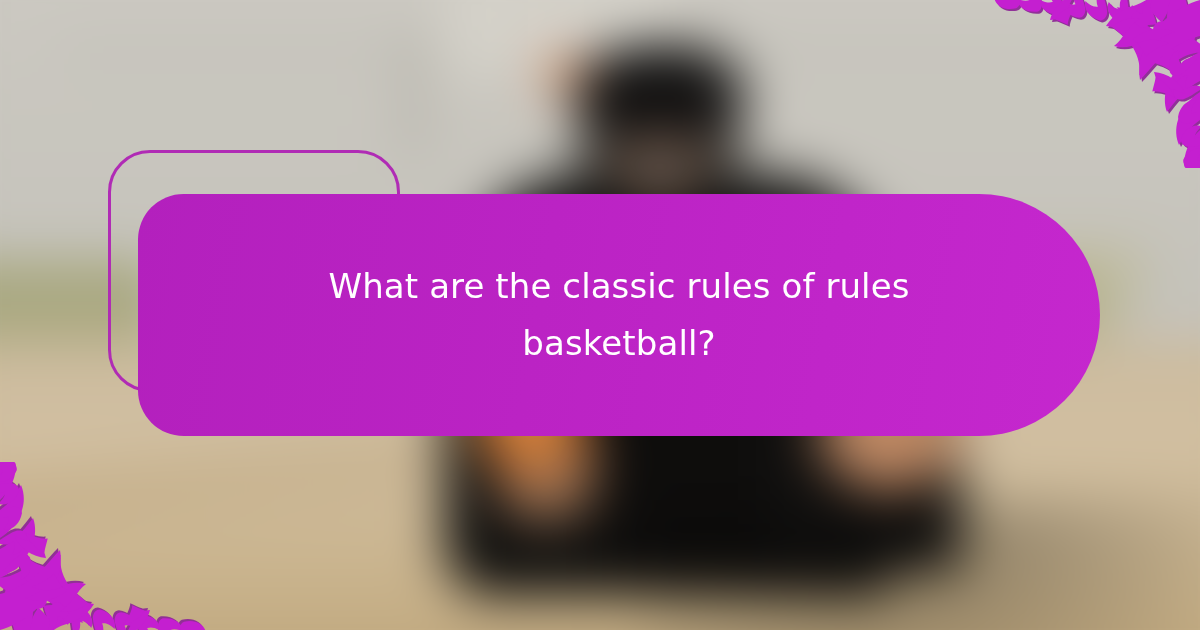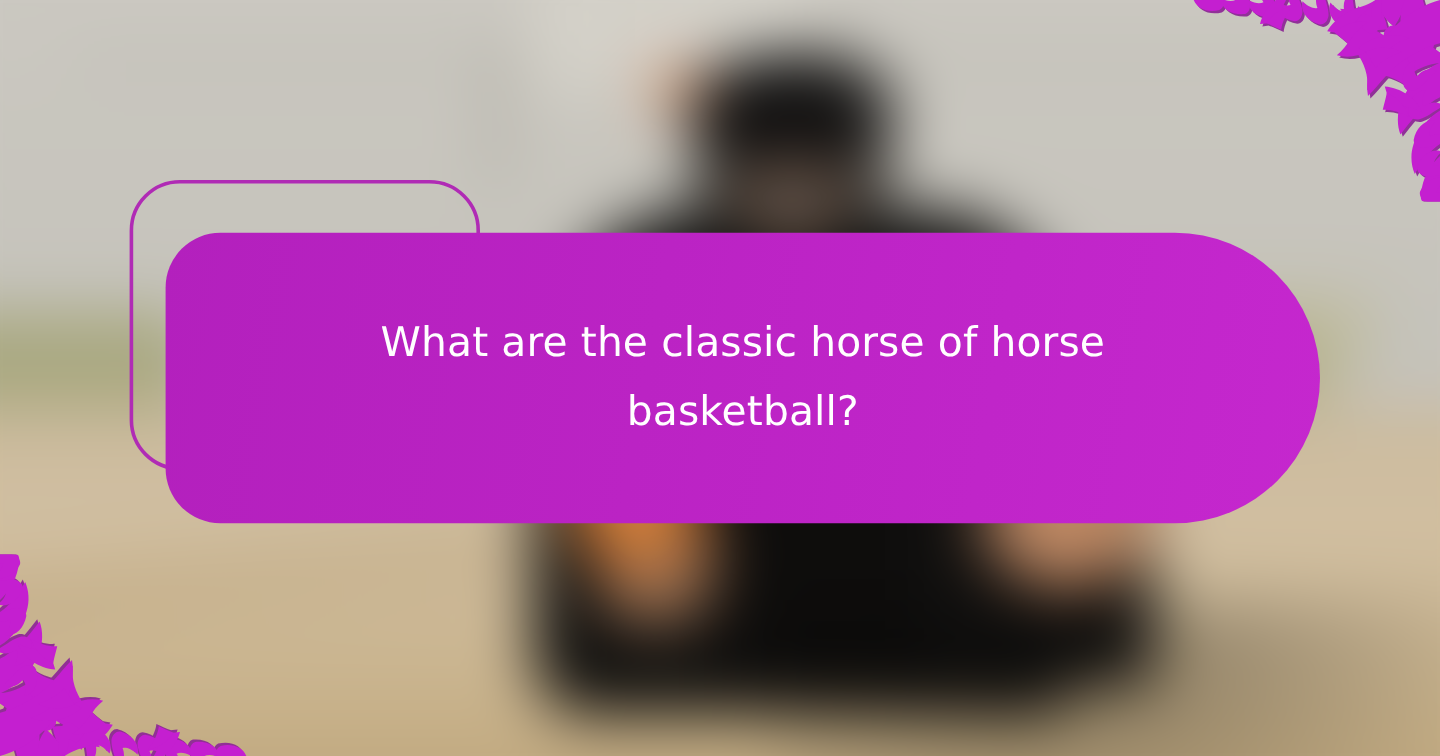--- a/index.html
+++ b/index.html
@@ -246,21 +246,21 @@
     <div class="bg-hand-r"></div>
     <div class="bg-hand-l"></div>
     <div class="bg-ball"></div>
     <div class="bg-ball-seam"></div>
     <div class="bg-shade"></div>
   </div>
 
   <div class="card-outline"></div>
 
   <div class="card">
-    <div class="card-text">What are the classic horse of horse basketball?</div>
+    <div class="card-text">What are the classic rules of rules basketball?</div>
   </div>
 
   <div class="ornament top-right">
     <svg viewBox="0 0 210 168" xmlns="http://www.w3.org/2000/svg">
       <defs>
         <g id="petal">
           <path d="M0,0 C10,-14 26,-20 40,-16 C30,-8 26,2 24,12 C16,8 7,5 0,0 Z"></path>
         </g>
         <g id="leafspray">
           <path d="M0,0 C14,-10 34,-12 48,-4 C36,-2 26,4 18,12 C12,8 6,4 0,0 Z"></path>

